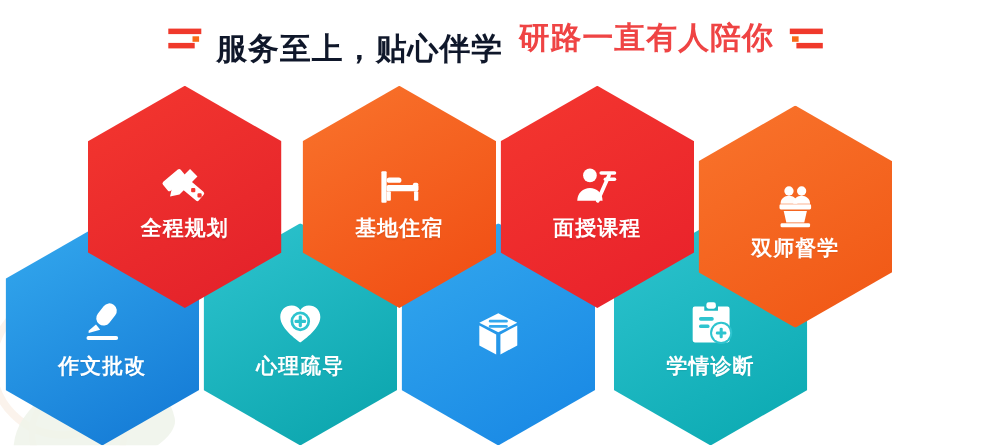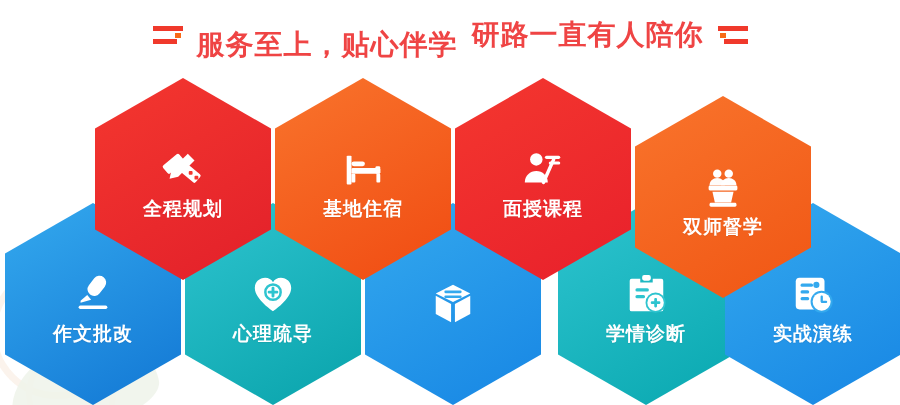--- a/index.html
+++ b/index.html
@@ -49,21 +49,21 @@
     gap:14px;
     z-index:5;
   }
   .headline-text{
     font-size:28px;
     font-weight:bold;
     letter-spacing:1px;
     white-space:nowrap;
     line-height:1;
   }
-  .hl-red{color:#ef4444;margin-top:20px;}
+  .hl-red{color:#0f172a;margin-top:20px;}
   .hl-dark{color:#ef4444;}
 
   
   .deco{
     width:34px;height:26px;
     position:relative;
     flex:0 0 auto;
   }
   .deco i{position:absolute;display:block;background:#f0392b;}
   .deco-left .b1{top:4px;right:0;width:30px;height:5px;}
@@ -170,37 +170,21 @@
       <rect x="13" y="17" width="14" height="3.4" rx="1.6" fill="#2ec4cf"></rect>
       <rect x="13" y="24" width="10" height="3.4" rx="1.6" fill="#2ec4cf"></rect>
       <circle cx="34" cy="32" r="10.5" fill="#2ec4cf"></circle>
       <circle cx="34" cy="32" r="8.6" fill="#fff"></circle>
       <rect x="32.6" y="27" width="2.9" height="10" rx="1.2" fill="#2ec4cf"></rect>
       <rect x="29" y="30.6" width="10" height="2.9" rx="1.2" fill="#2ec4cf"></rect>
     </svg>
         </span>
         <span class="cap">学情诊断</span>
       </div>
-      <div class="hex row-bot" style="left: 725px; top: 203px; background: linear-gradient(150deg, rgb(52, 169, 238) 0%, rgb(23, 134, 228) 100%);">
-        <span class="ico">
-          <svg viewBox="0 0 48 48" width="46" height="46" fill="#fff">
-      <rect x="6" y="6" width="30" height="33" rx="4"></rect>
-      <rect x="11" y="12" width="13" height="3.4" rx="1.6" fill="#34a9ee"></rect>
-      <rect x="11" y="19" width="9" height="3.4" rx="1.6" fill="#34a9ee"></rect>
-      <rect x="11" y="26" width="9" height="3.4" rx="1.6" fill="#34a9ee"></rect>
-      <circle cx="27.5" cy="13.5" r="3.2" fill="#34a9ee"></circle>
-      <circle cx="33" cy="31" r="11.5" fill="#34a9ee"></circle>
-      <circle cx="33" cy="31" r="9.4" fill="#fff"></circle>
-      <rect x="31.9" y="24.6" width="2.4" height="7.4" rx="1.1" fill="#34a9ee"></rect>
-      <rect x="32.4" y="29.9" width="6.4" height="2.4" rx="1.1" fill="#34a9ee"></rect>
-    </svg>
-        </span>
-        <span class="cap">实战演练</span>
-      </div>
-      <div class="hex row-top" style="left: 95px; top: 78px; background: linear-gradient(150deg, rgb(244, 55, 47) 0%, rgb(226, 32, 42) 100%);">
+      <div class="hex row-top" style="left: 80px; top: 78px; background: linear-gradient(150deg, rgb(244, 55, 47) 0%, rgb(226, 32, 42) 100%);">
         <span class="ico">
           <svg viewBox="0 0 48 48" width="46" height="46" fill="#fff">
       <rect x="3" y="12" width="22" height="11" rx="2" transform="rotate(-40 14 17.5)"></rect>
       <path d="M27 6 l7 7 -17 17 -9 2 2 -9z" transform="translate(2,1)"></path>
       <rect x="22" y="22" width="20" height="11" rx="2" transform="rotate(40 32 27.5)"></rect>
       <rect x="30" y="25" width="4" height="4" rx="1" fill="#f4372f"></rect>
       <rect x="36" y="30" width="4" height="4" rx="1" fill="#f4372f"></rect>
     </svg>
         </span>
         <span class="cap">全程规划</span>

